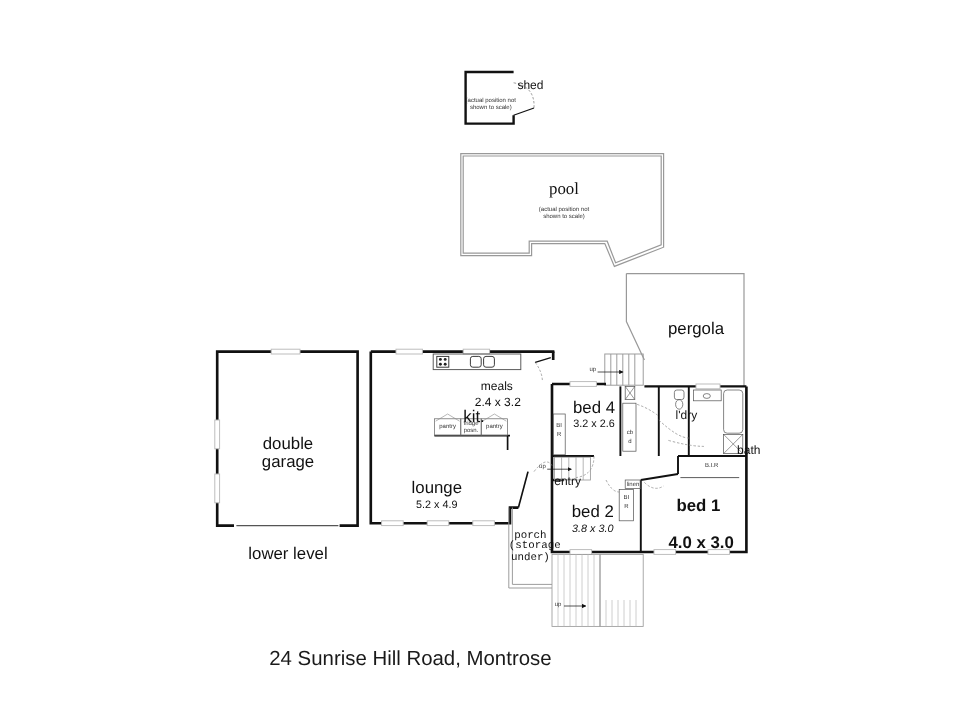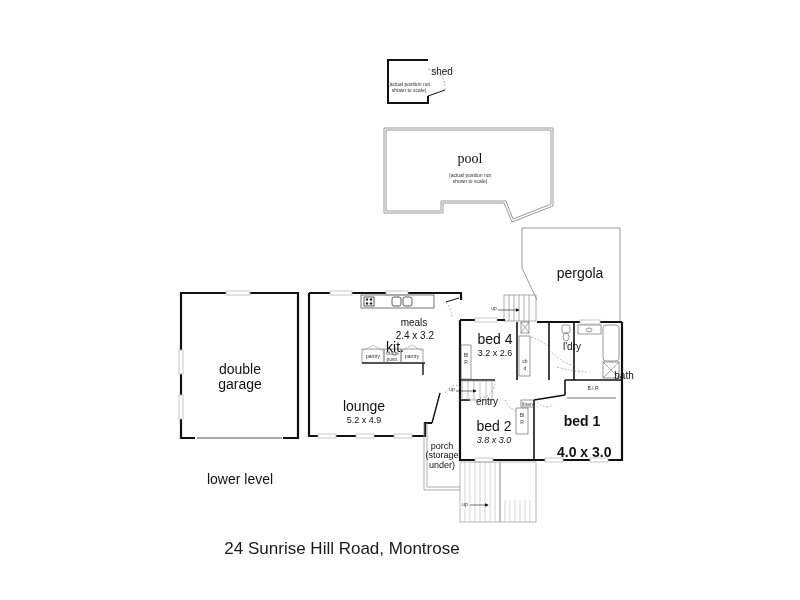--- a/index.html
+++ b/index.html
@@ -175,40 +175,40 @@
   <div>(actual position not</div>
   <div>shown to scale)</div>
 </div>
 
 <div class="lbl big" style="left:545px;top:266px;width:70px;">pergola</div>
 
 <div class="lbl big" style="left:200px;top:342px;width:80px;margin-top:20px;">
   <div>double</div>
   <div>garage</div>
 </div>
-<div class="lbl big" style="left:200px;top:454px;width:80px;margin-top:18px;">lower level</div>
+<div class="lbl big" style="left:200px;top:454px;width:80px;">lower level</div>
 
 <div class="lbl med" style="left:316px;top:318px;width:40px;margin-left:44px;">
   <div>meals</div>
   <div style="font-size:10px;margin-top:2px;text-align:right;">2.4 x 3.2</div>
 </div>
 <div class="lbl big" style="left:380px;top:340px;width:30px;">kit.</div>
 <div class="lbl mini" style="left:362px;top:354px;width:22px;">pantry</div>
 <div class="lbl mini" style="left:384px;top:350px;width:17px;line-height:1.2;">
   <div>fridge</div>
   <div>posn.</div>
 </div>
 <div class="lbl mini" style="left:401px;top:354px;width:22px;">pantry</div>
 
 <div class="lbl big" style="left:334px;top:383px;width:60px;margin-top:16px;">
   <div>lounge</div>
   <div style="font-size:9px;margin-top:2px;">5.2 x 4.9</div>
 </div>
-<div class="lbl med" style="left:424px;top:397px;width:30px;margin-left:14px;">entry</div>
-<div class="lbl small" style="left:424px;top:442px;width:36px;">
+<div class="lbl med" style="left:424px;top:397px;width:30px;">entry</div>
+<div class="lbl small" style="left:424px;top:442px;width:36px;font-family:Liberation Mono, monospace;">
   <div>porch</div>
   <div>(storage</div>
   <div>under)</div>
 </div>
 
 <div class="lbl big" style="left:473px;top:332px;width:44px;">
   <div>bed 4</div>
   <div style="font-size:9px;margin-top:2px;">3.2 x 2.6</div>
 </div>
 <div class="lbl vert" style="left:463px;top:352px;">BIR</div>

